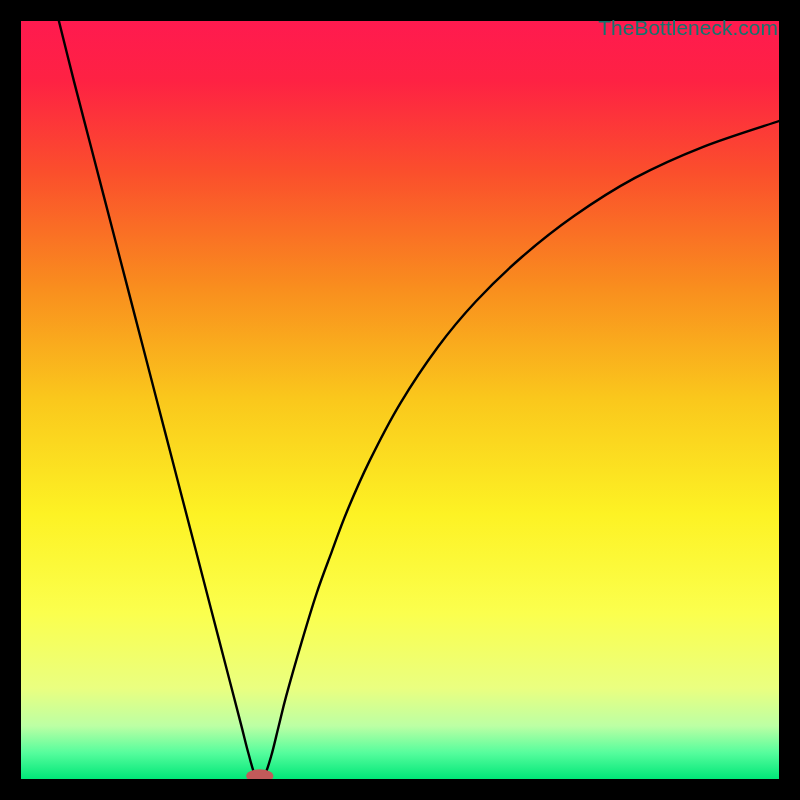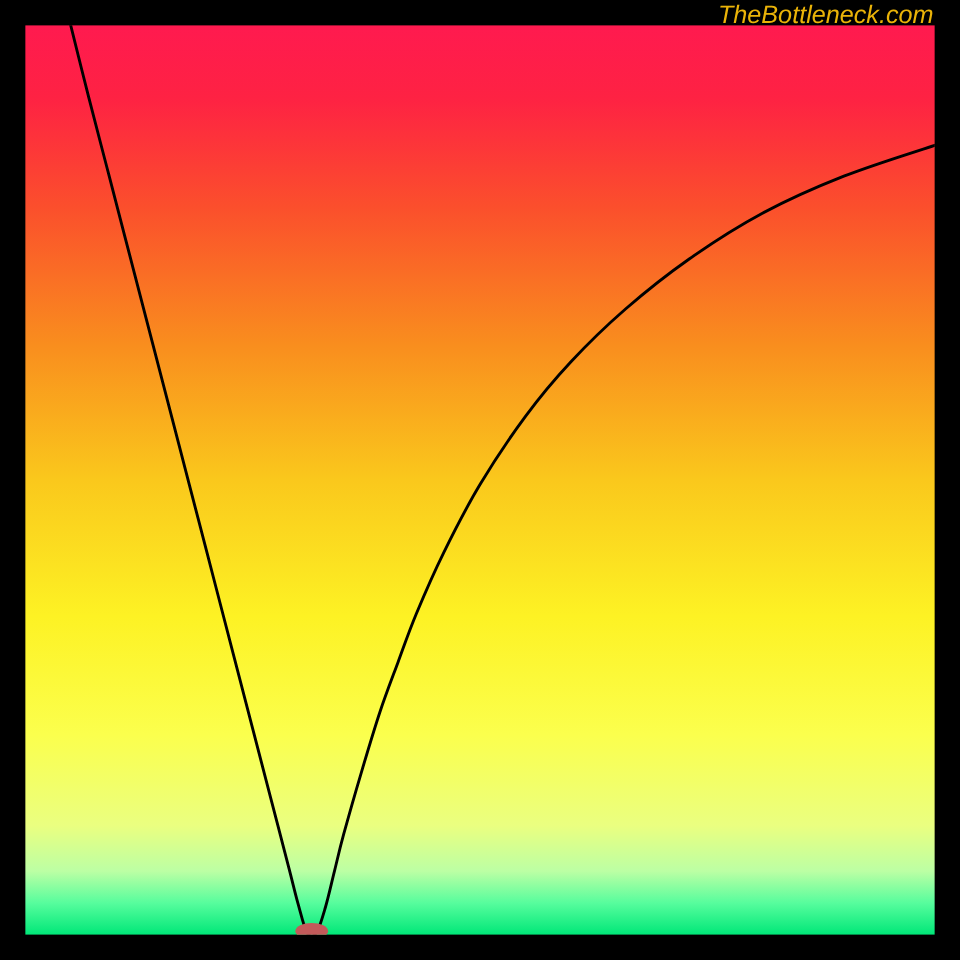--- a/index.html
+++ b/index.html
@@ -22,28 +22,27 @@
   .plot {
     position: absolute;
     left: 0;
     top: 0;
     width: 758px;
     height: 758px;
     display: block;
   }
   .watermark {
     position: absolute;
-    top: 1px;
+    top: 16px;
     right: 22px;
-    color: #eab308;
+    color: #0f766e;
     font-size: 21px;
     font-weight: 400;
     letter-spacing: 0px;
     user-select: none;
-    font-style: italic;
   }
 </style>
 </head>
 <body>
 
 <div class="frame">
   <svg class="plot" viewBox="0 0 758 758" preserveAspectRatio="none">
     <defs>
       <linearGradient id="bg-grad" x1="0" y1="0" x2="0" y2="1">
       <stop offset="0%" stop-color="#ff1a4f"></stop>

